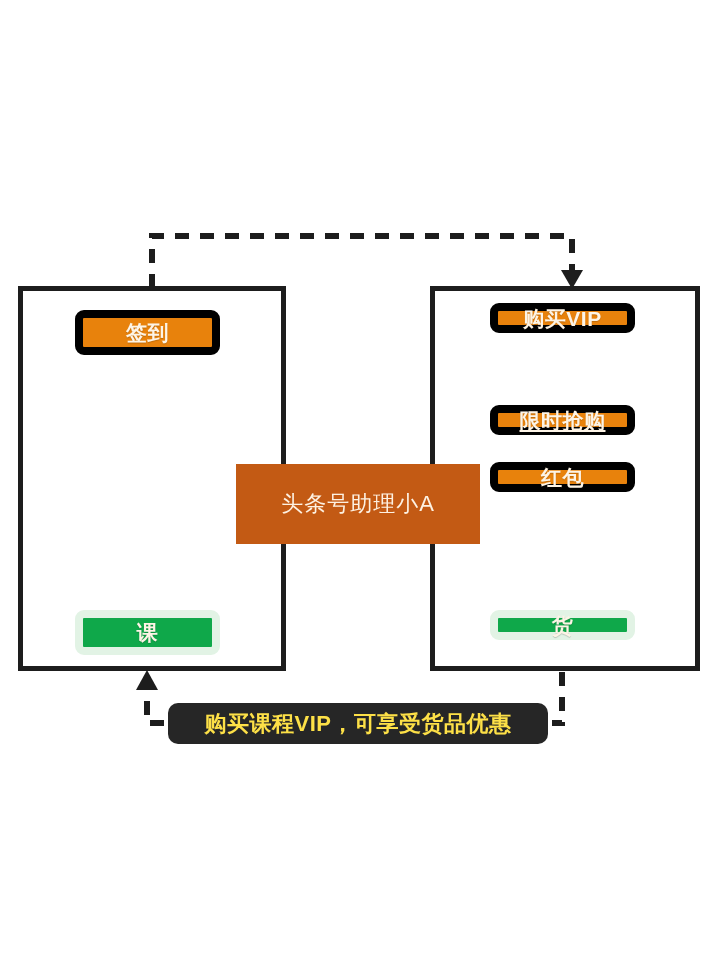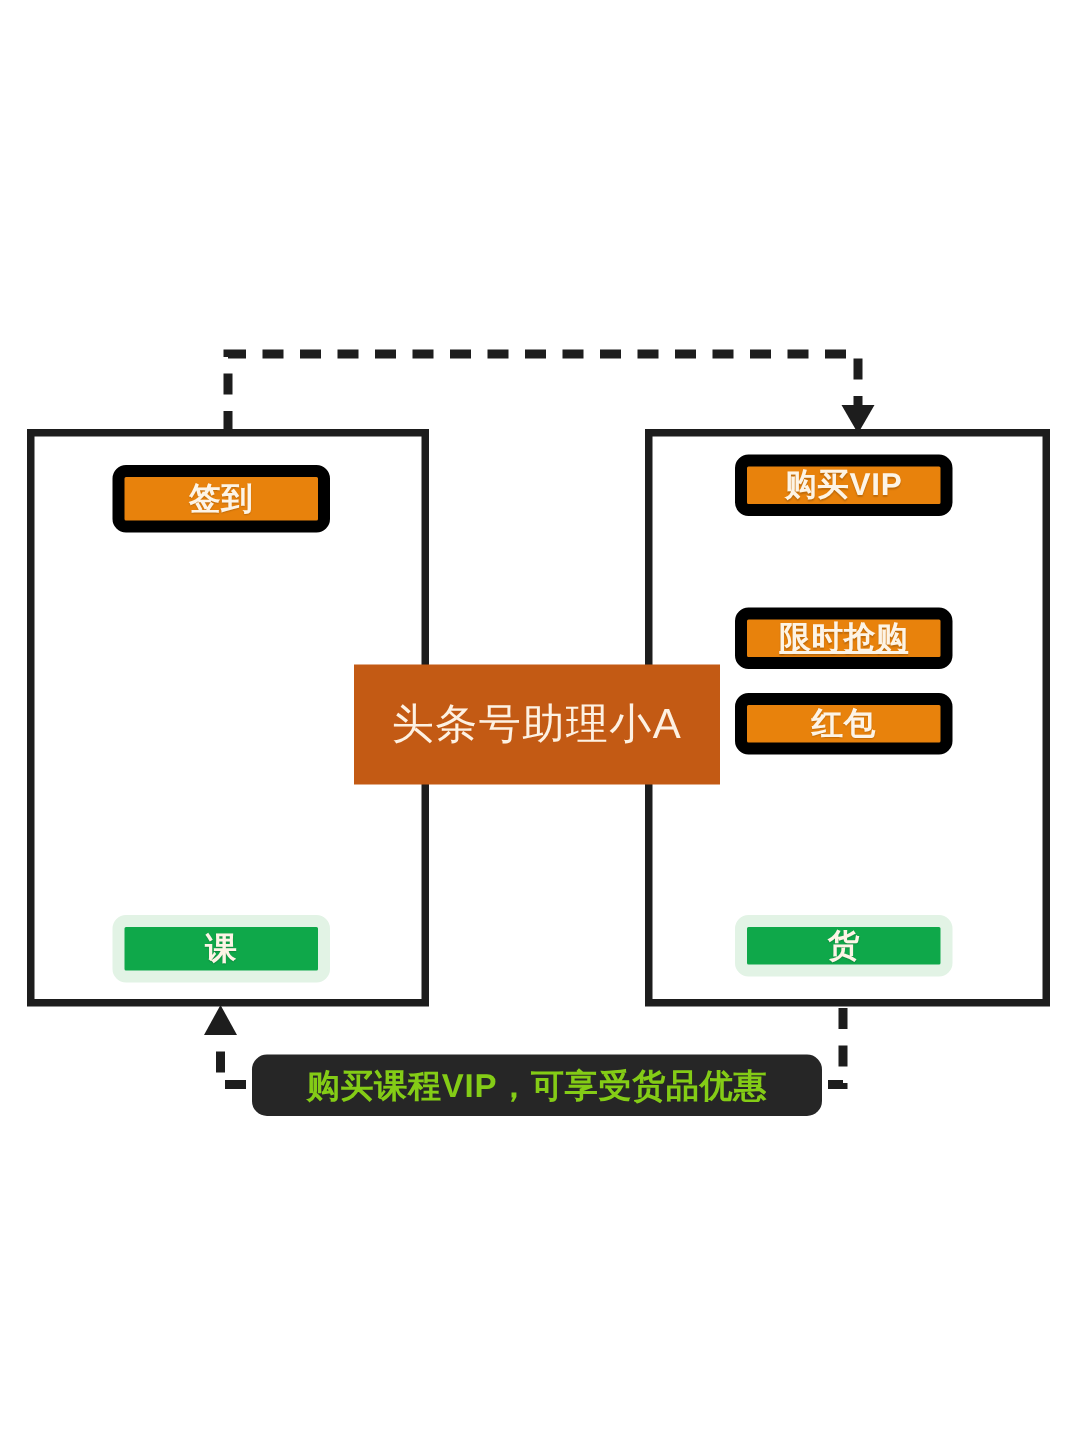--- a/index.html
+++ b/index.html
@@ -80,61 +80,61 @@
     top: 610px;
     width: 145px;
     height: 45px;
     font-size: 21px;
   }
 
   
   .right-pill {
     left: 490px;
     width: 145px;
-    height: 41px;
+    height: 30px;
     font-size: 21px;
   }
   #pill-r0 { top: 303px; }
   #pill-r1 { top: 354px; }
   #pill-r2 { top: 405px; text-decoration: underline; }
   #pill-r3 { top: 462px; }
   #pill-r4 { top: 507px; }
   #pill-r5 { top: 558px; }
   #pill-r6 { top: 610px; }
 
   
   #watermark {
     position: absolute;
     left: 236px;
-    top: 443px;
+    top: 464px;
     width: 244px;
     height: 80px;
     background: #c35a14;
     display: flex;
     align-items: center;
     justify-content: center;
     color: #fdf1e2;
-    font-size: 28px;
+    font-size: 22px;
     letter-spacing: 1px;
     z-index: 40;
   }
 
   
   #caption {
     position: absolute;
     left: 168px;
     top: 703px;
     width: 380px;
     height: 41px;
     background: #262626;
     border-radius: 10px;
     display: flex;
     align-items: center;
     justify-content: center;
-    color: #84cc16;
+    color: #fde047;
     font-size: 22px;
     font-weight: bold;
     letter-spacing: 0.5px;
     z-index: 30;
   }
 
   
   #arrows {
     position: absolute;
     left: 0;

